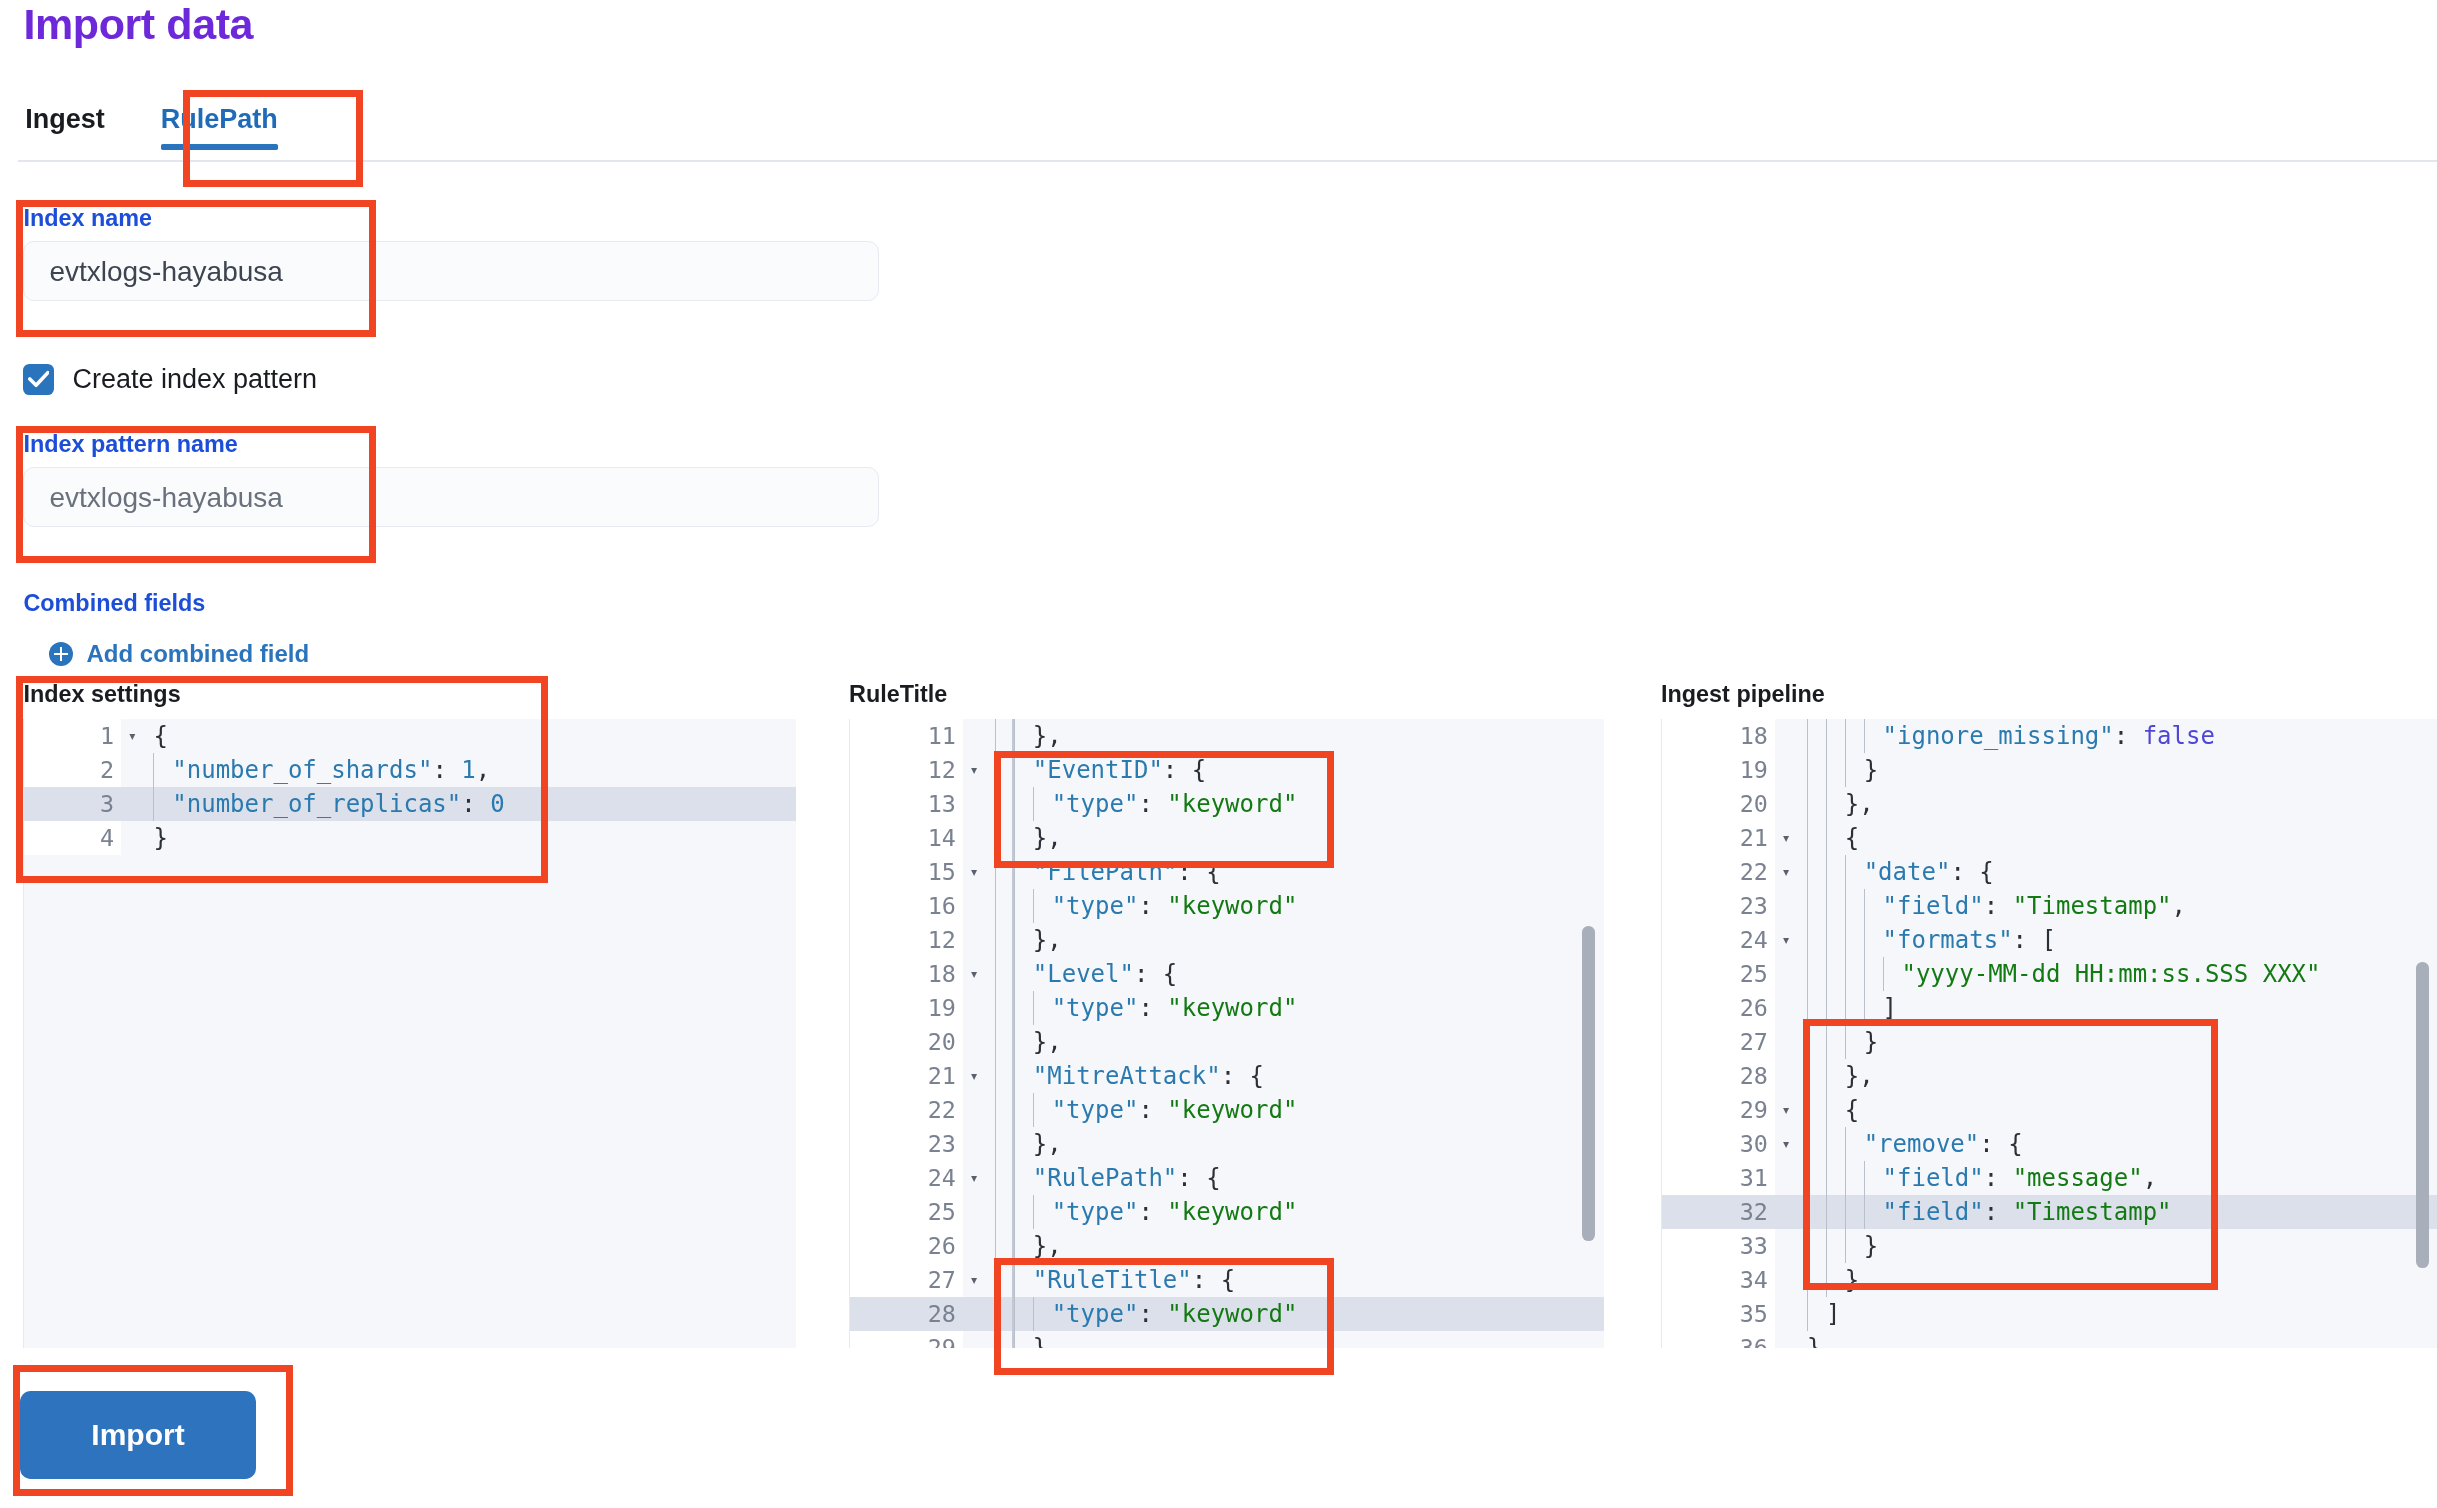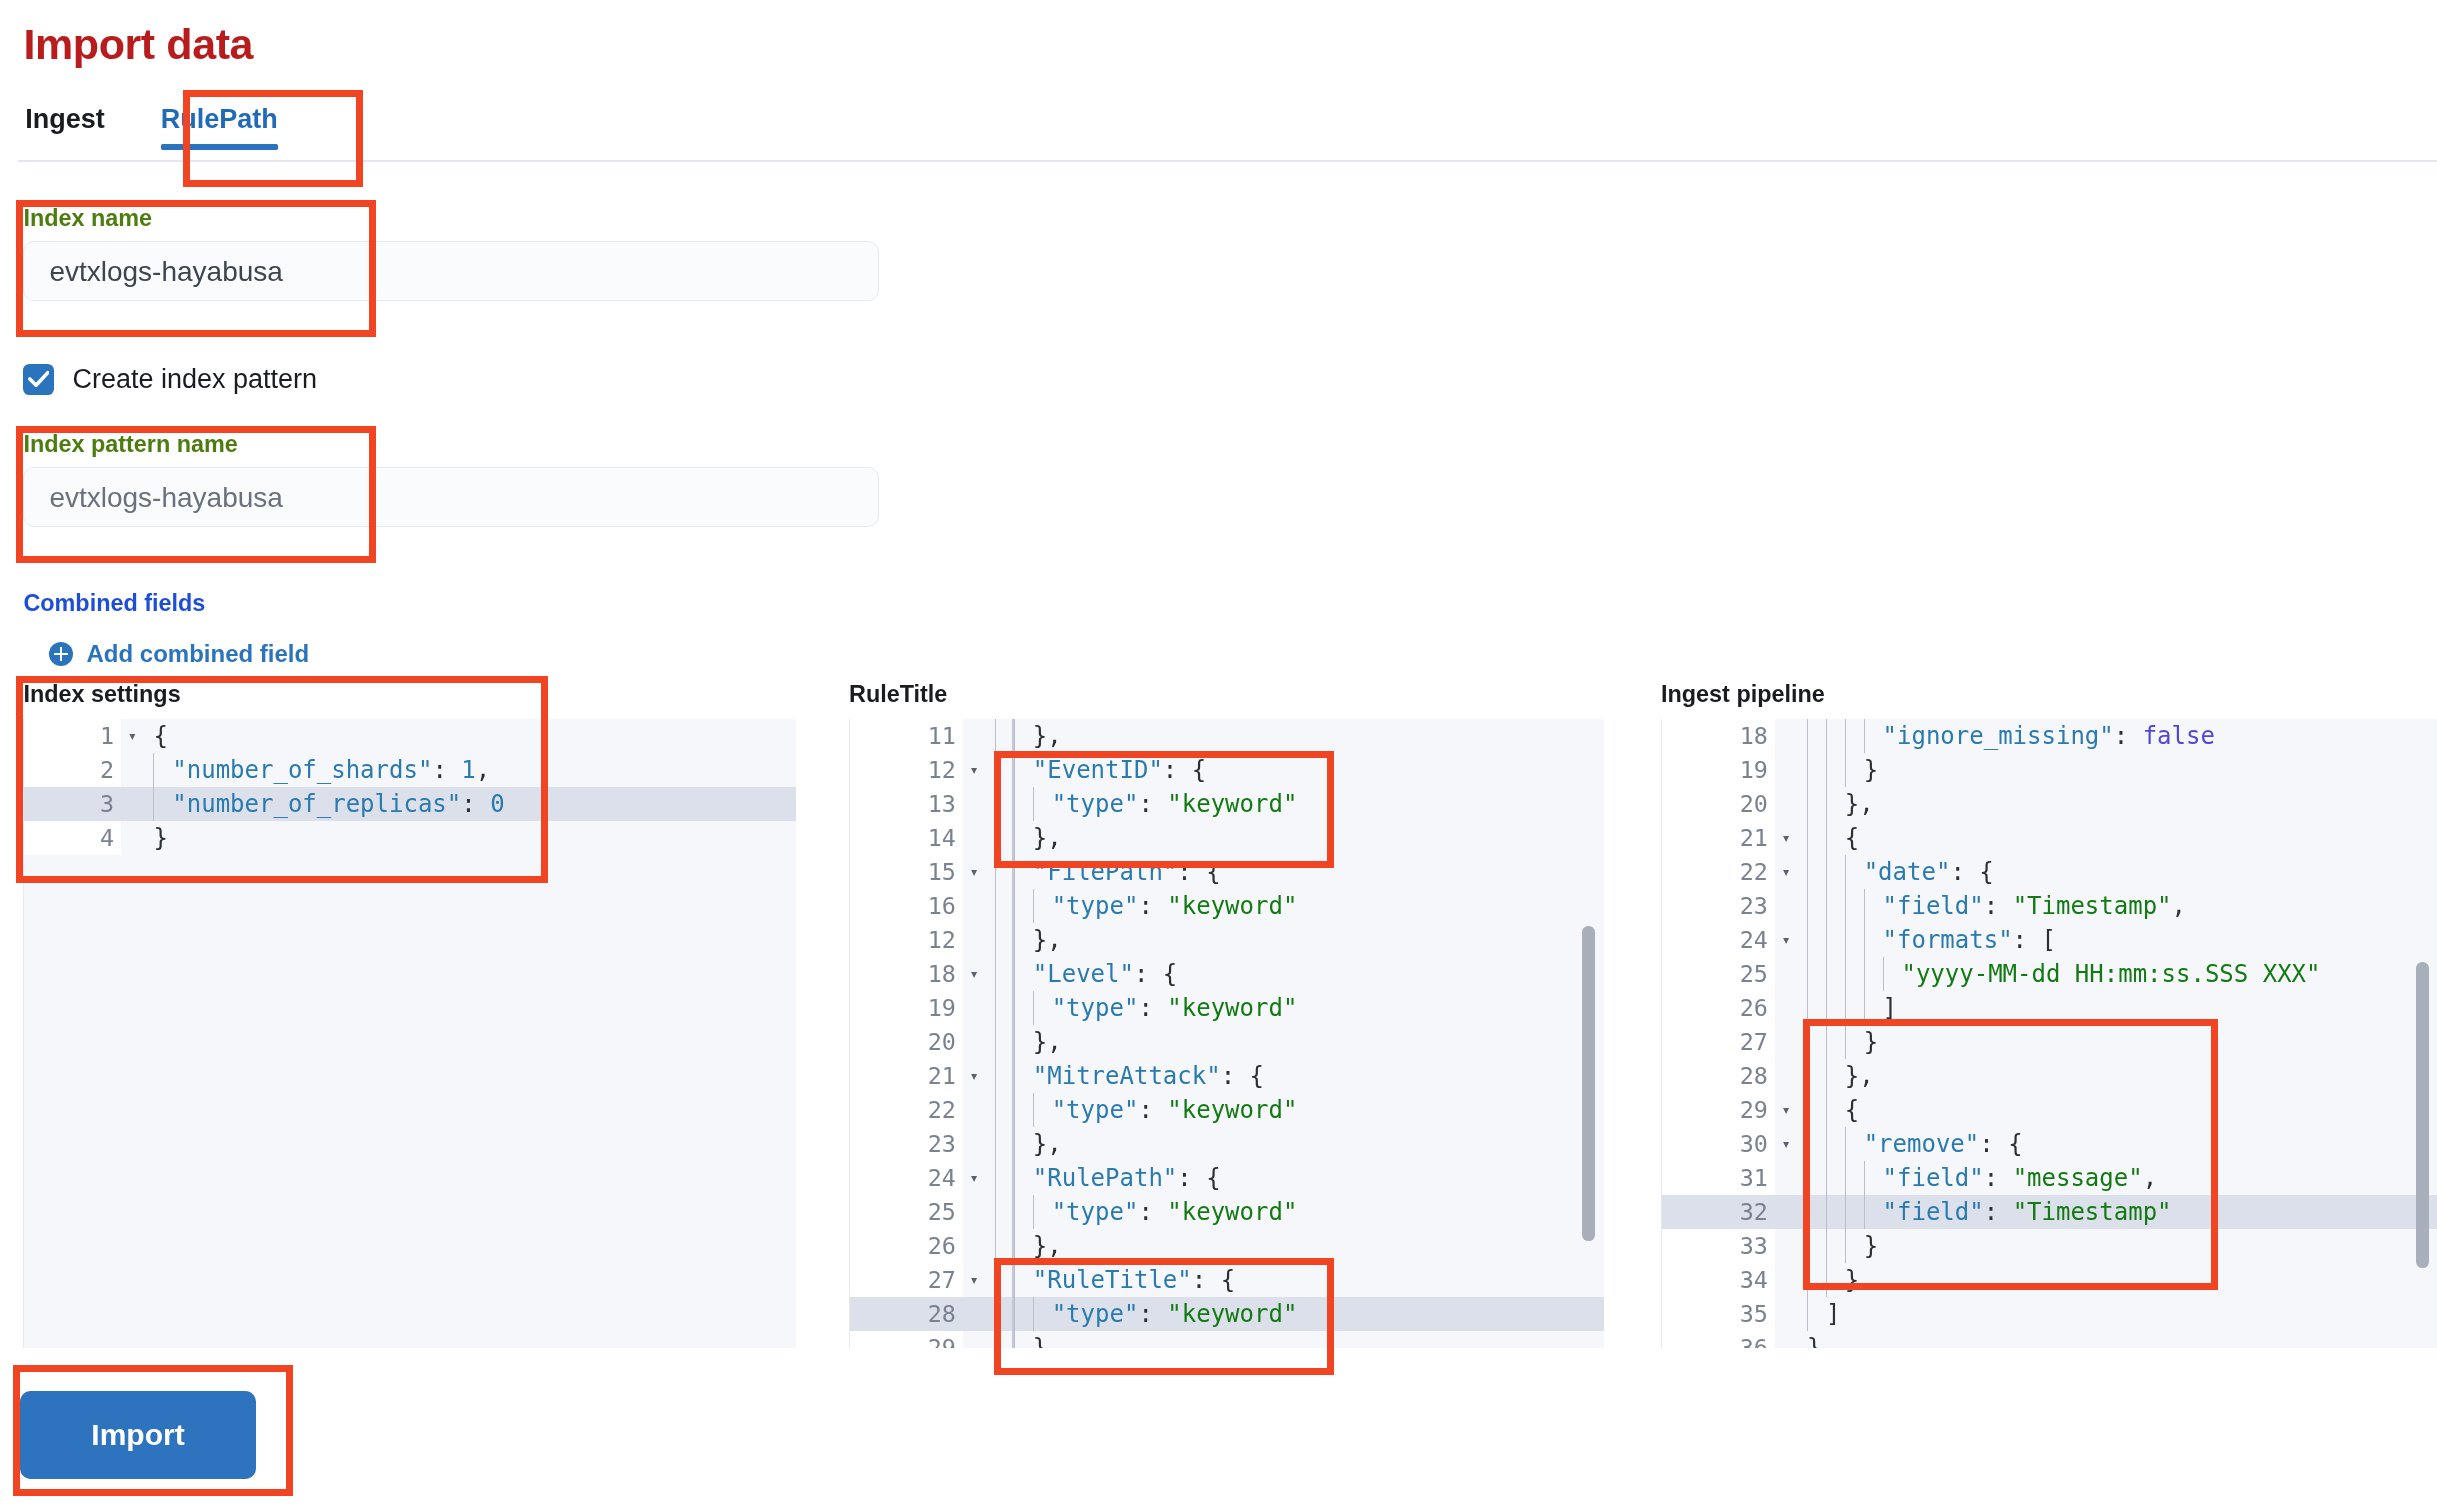--- a/index.html
+++ b/index.html
@@ -13,25 +13,25 @@
     font-family: "Liberation Sans", sans-serif;
     color: #1a1c21;
     position: relative;
     overflow: hidden;
   }
 
   
   .page-title {
     position: absolute;
     left: 23.4px;
-    top: 20px;
+    top: 0;
     font-size: 43px;
     font-weight: bold;
     letter-spacing: -0.4px;
-    color: #b91c1c;
+    color: #6d28d9;
   }
 
   
   .tabs {
     position: absolute;
     left: 23.4px;
     top: 99px;
     height: 61px;
     display: flex;
     align-items: flex-start;
@@ -67,21 +67,21 @@
     top: 160px;
     height: 1.8px;
     background: #e3e6ef;
   }
 
   
   .field-label {
     position: absolute;
     font-size: 23.4px;
     font-weight: bold;
-    color: #4d7c0f;
+    color: #1d4ed8;
   }
   .text-input {
     position: absolute;
     box-sizing: border-box;
     background: #fafbfd;
     border: 1.8px solid #e6e9f0;
     border-radius: 10.8px;
     height: 60px;
     line-height: 59px;
     padding-left: 25px;

